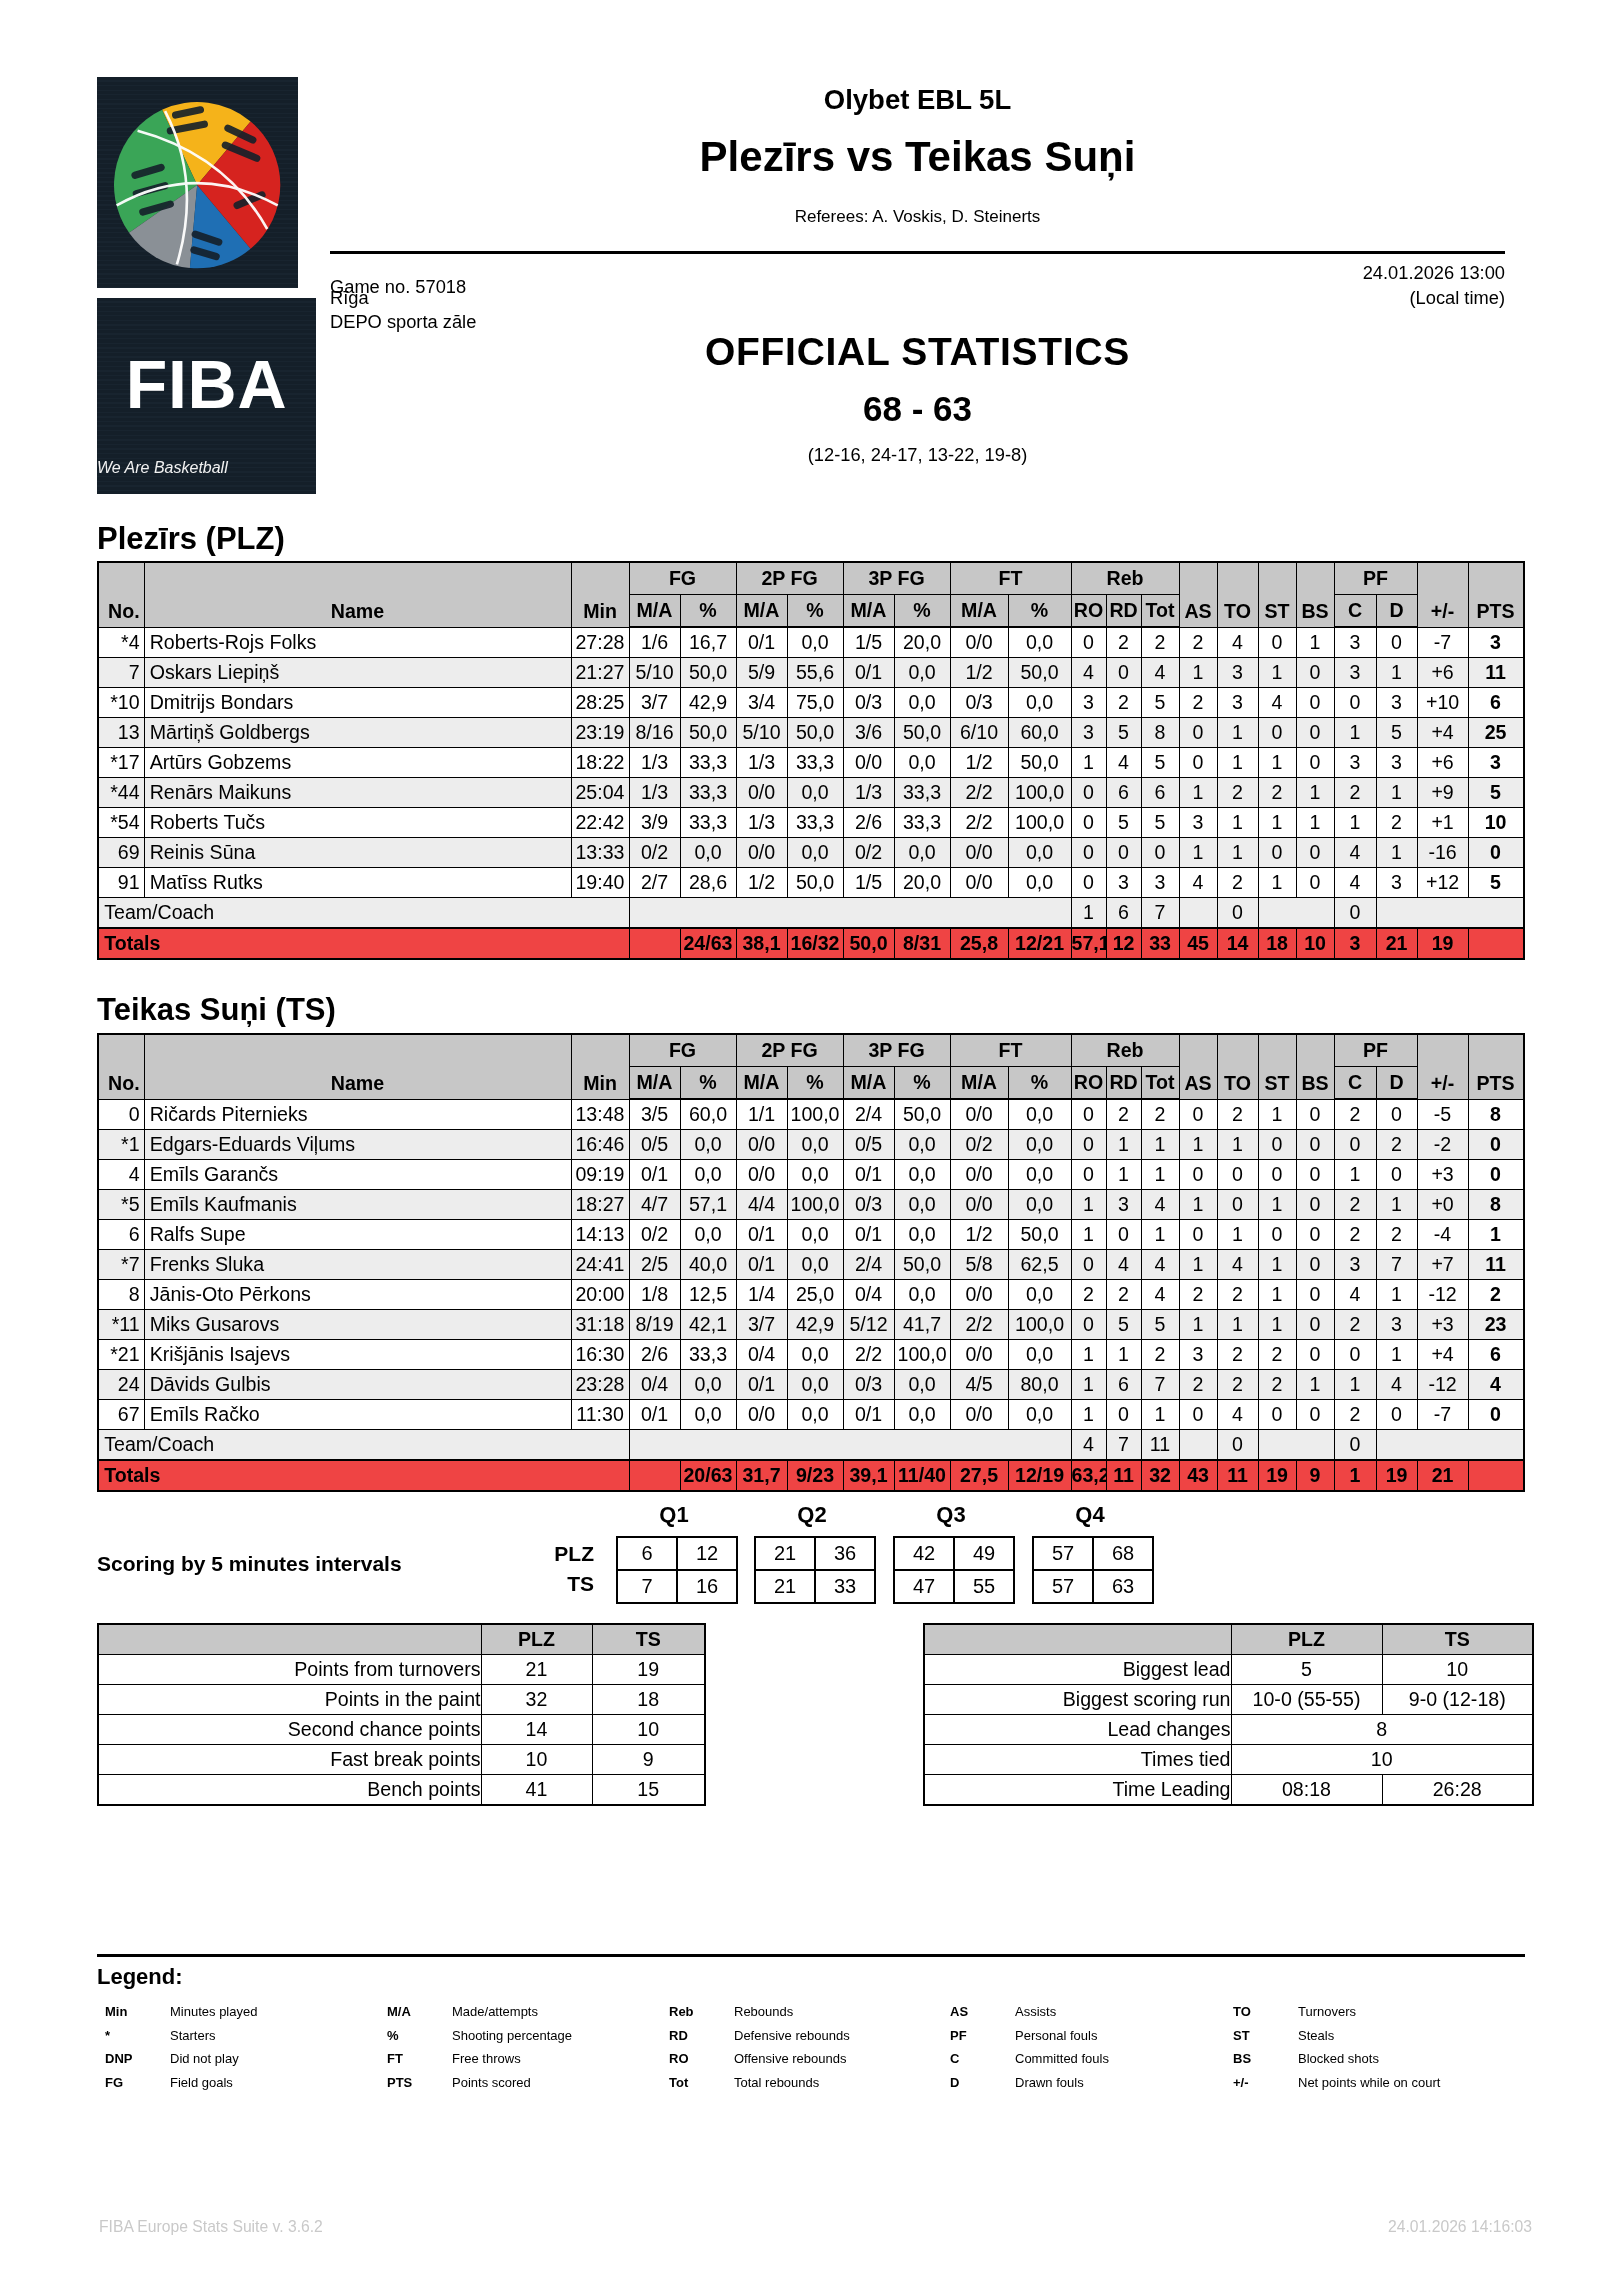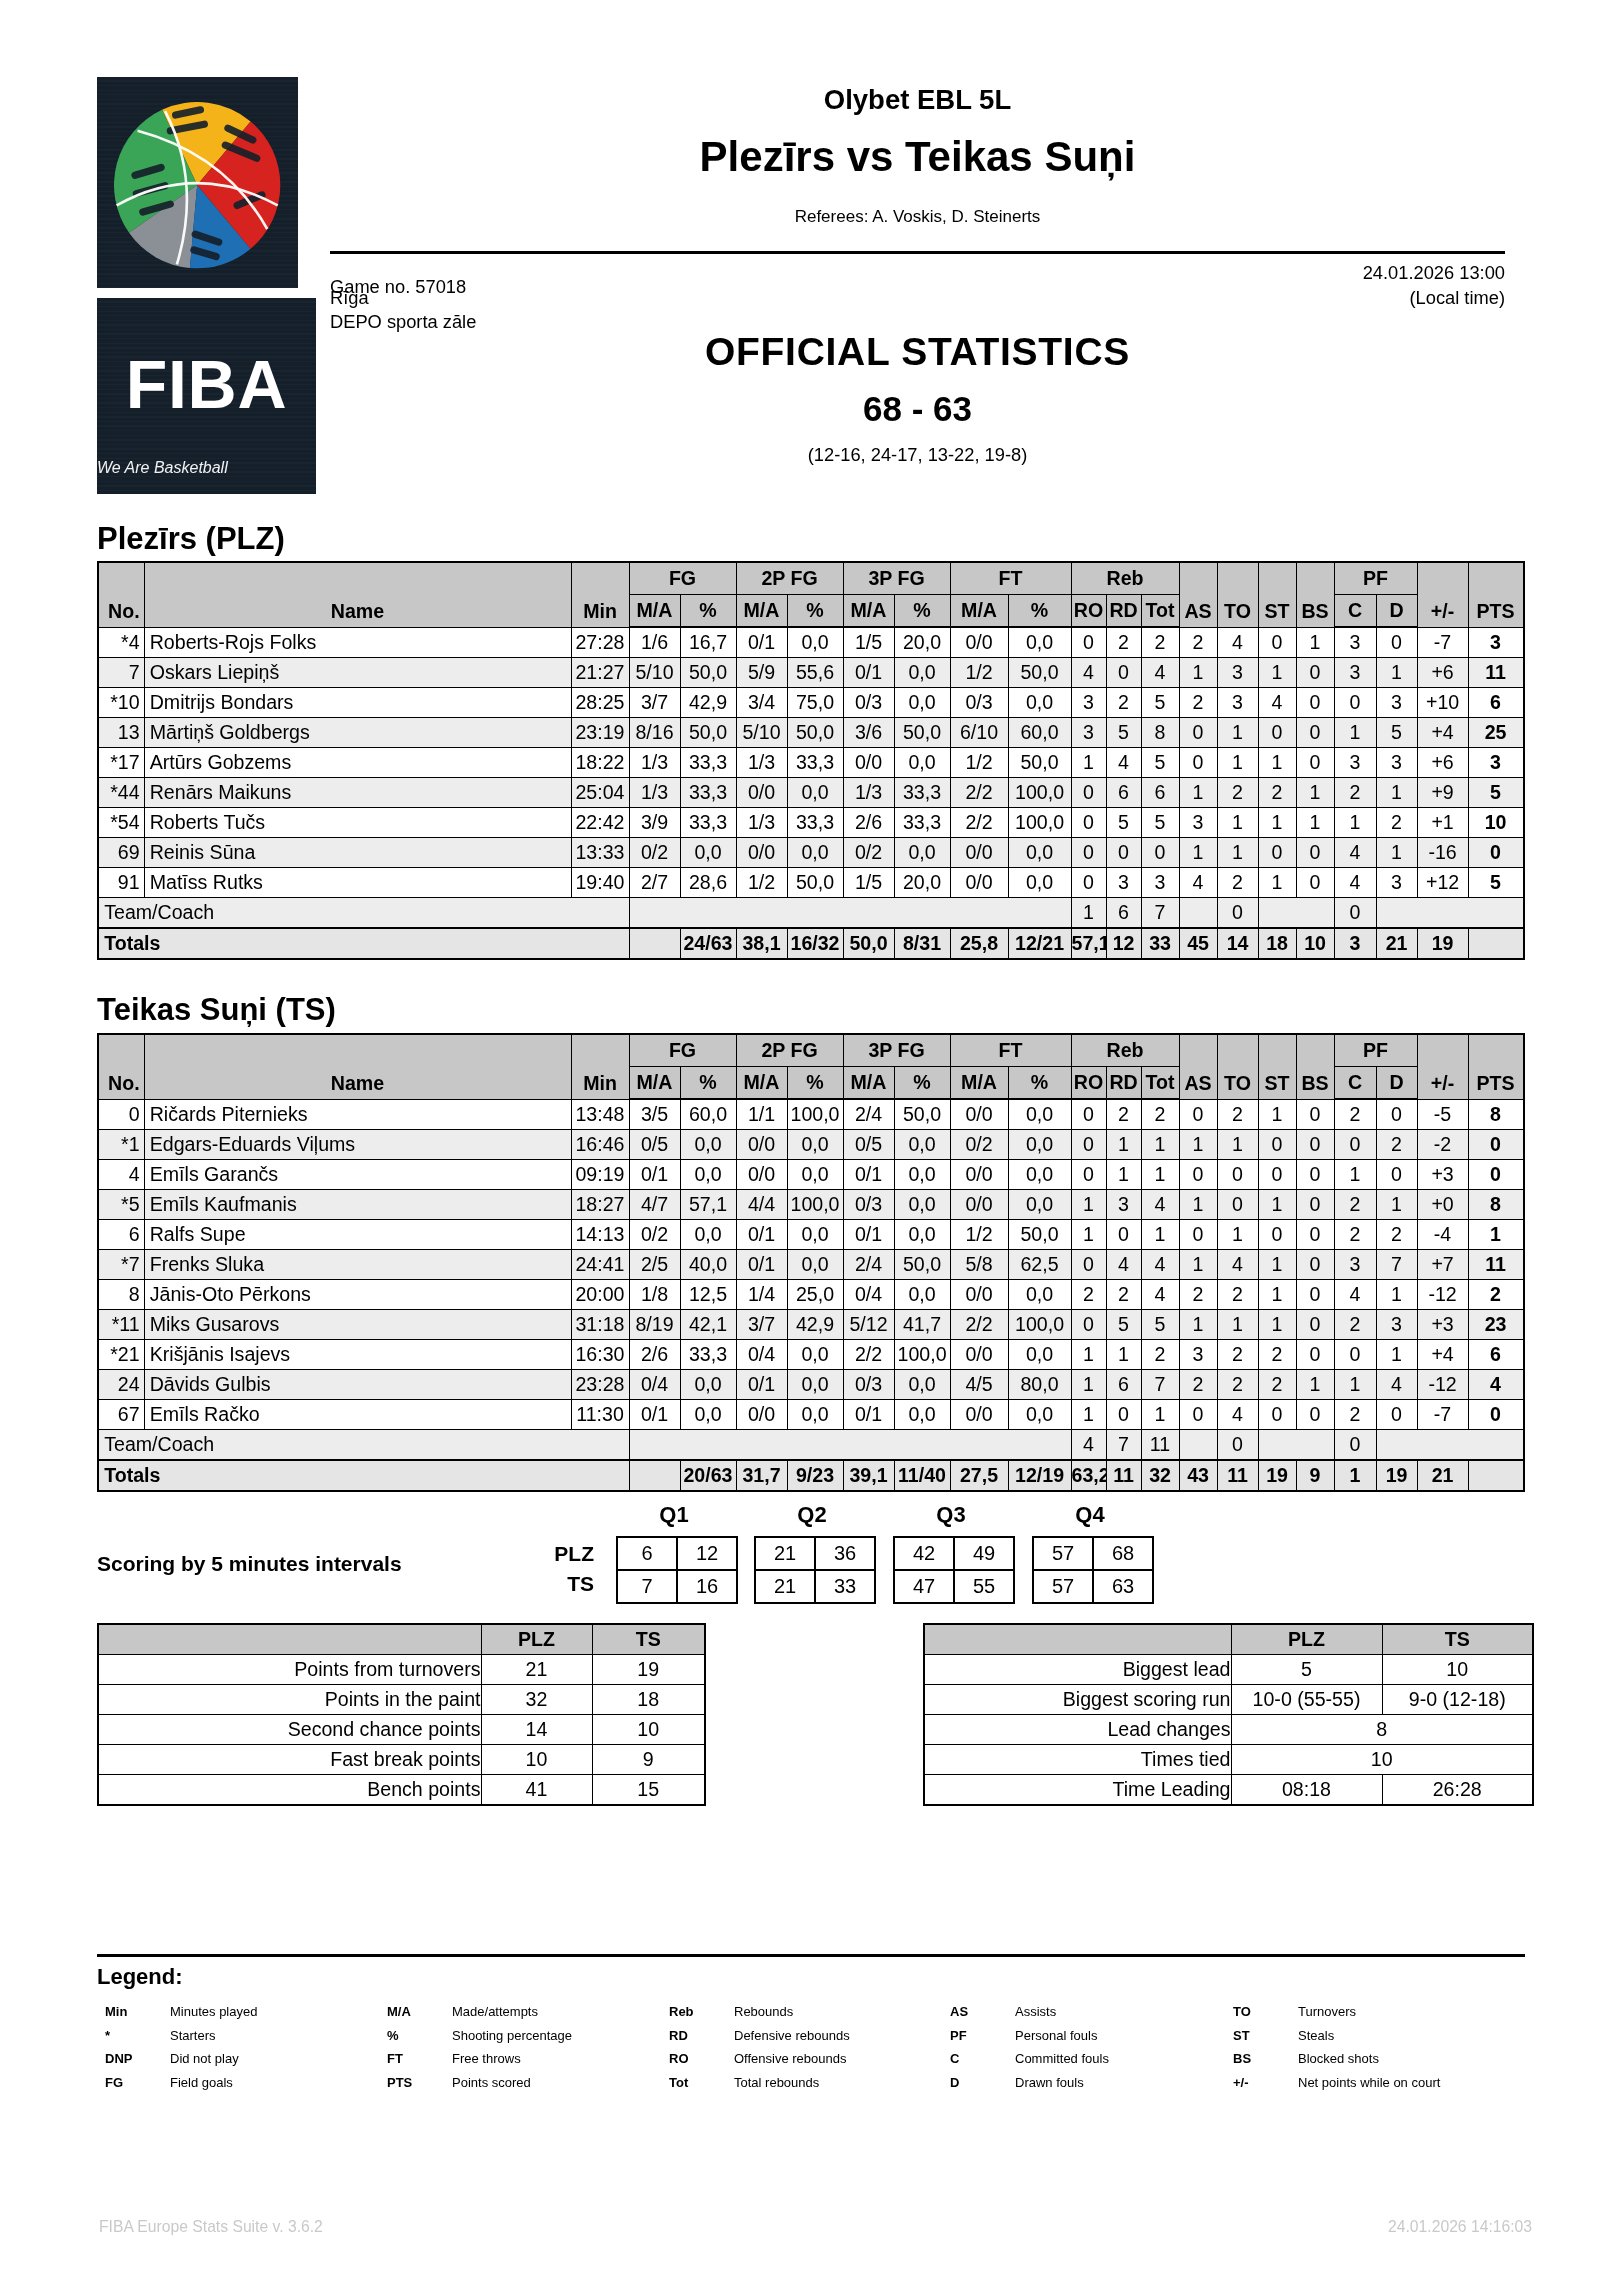--- a/index.html
+++ b/index.html
@@ -44,21 +44,21 @@
   .stat-table th,.stat-table td{border:1.3px solid #000;padding:0;white-space:nowrap;overflow:hidden;}
   .stat-table th{background:#c7c7c7;font-weight:bold;font-size:19.6px;text-align:center;height:31px;}
   .stat-table thead tr:last-child th{border-bottom:2px solid #000;}
   .stat-table th.vb{vertical-align:bottom;padding-bottom:3.9px;}
   .stat-table th.thno{text-align:right;padding-right:3.9px;}
   .stat-table td{font-size:19.6px;text-align:center;height:29px;}
   .stat-table tr.alt td{background:#ededed;}
   .stat-table td.tdno{text-align:right;padding-right:3.9px;}
   .stat-table td.tdname{text-align:left;padding-left:5.2px;}
   .stat-table td.b{font-weight:bold;}
-  .stat-table tr.totals td{background:#e5e5e5;font-weight:bold;border-top:2px solid #000;}
+  .stat-table tr.totals td{background:#ef4444;font-weight:bold;border-top:2px solid #000;}
 
   
   .scoring-label{position:absolute;left:97px;top:1552px;font-size:21px;font-weight:bold;}
   .qlabel{position:absolute;top:1502px;width:116px;text-align:center;font-size:22px;font-weight:bold;}
   .qbox{position:absolute;top:1536px;border-collapse:collapse;}
   .qbox td{width:56px;height:29px;border:2px solid #000;text-align:center;font-size:20px;background:#fff;}
   .srow-label{position:absolute;left:458px;width:136px;height:29px;line-height:29px;
     text-align:right;font-size:21px;font-weight:bold;}
 
   

